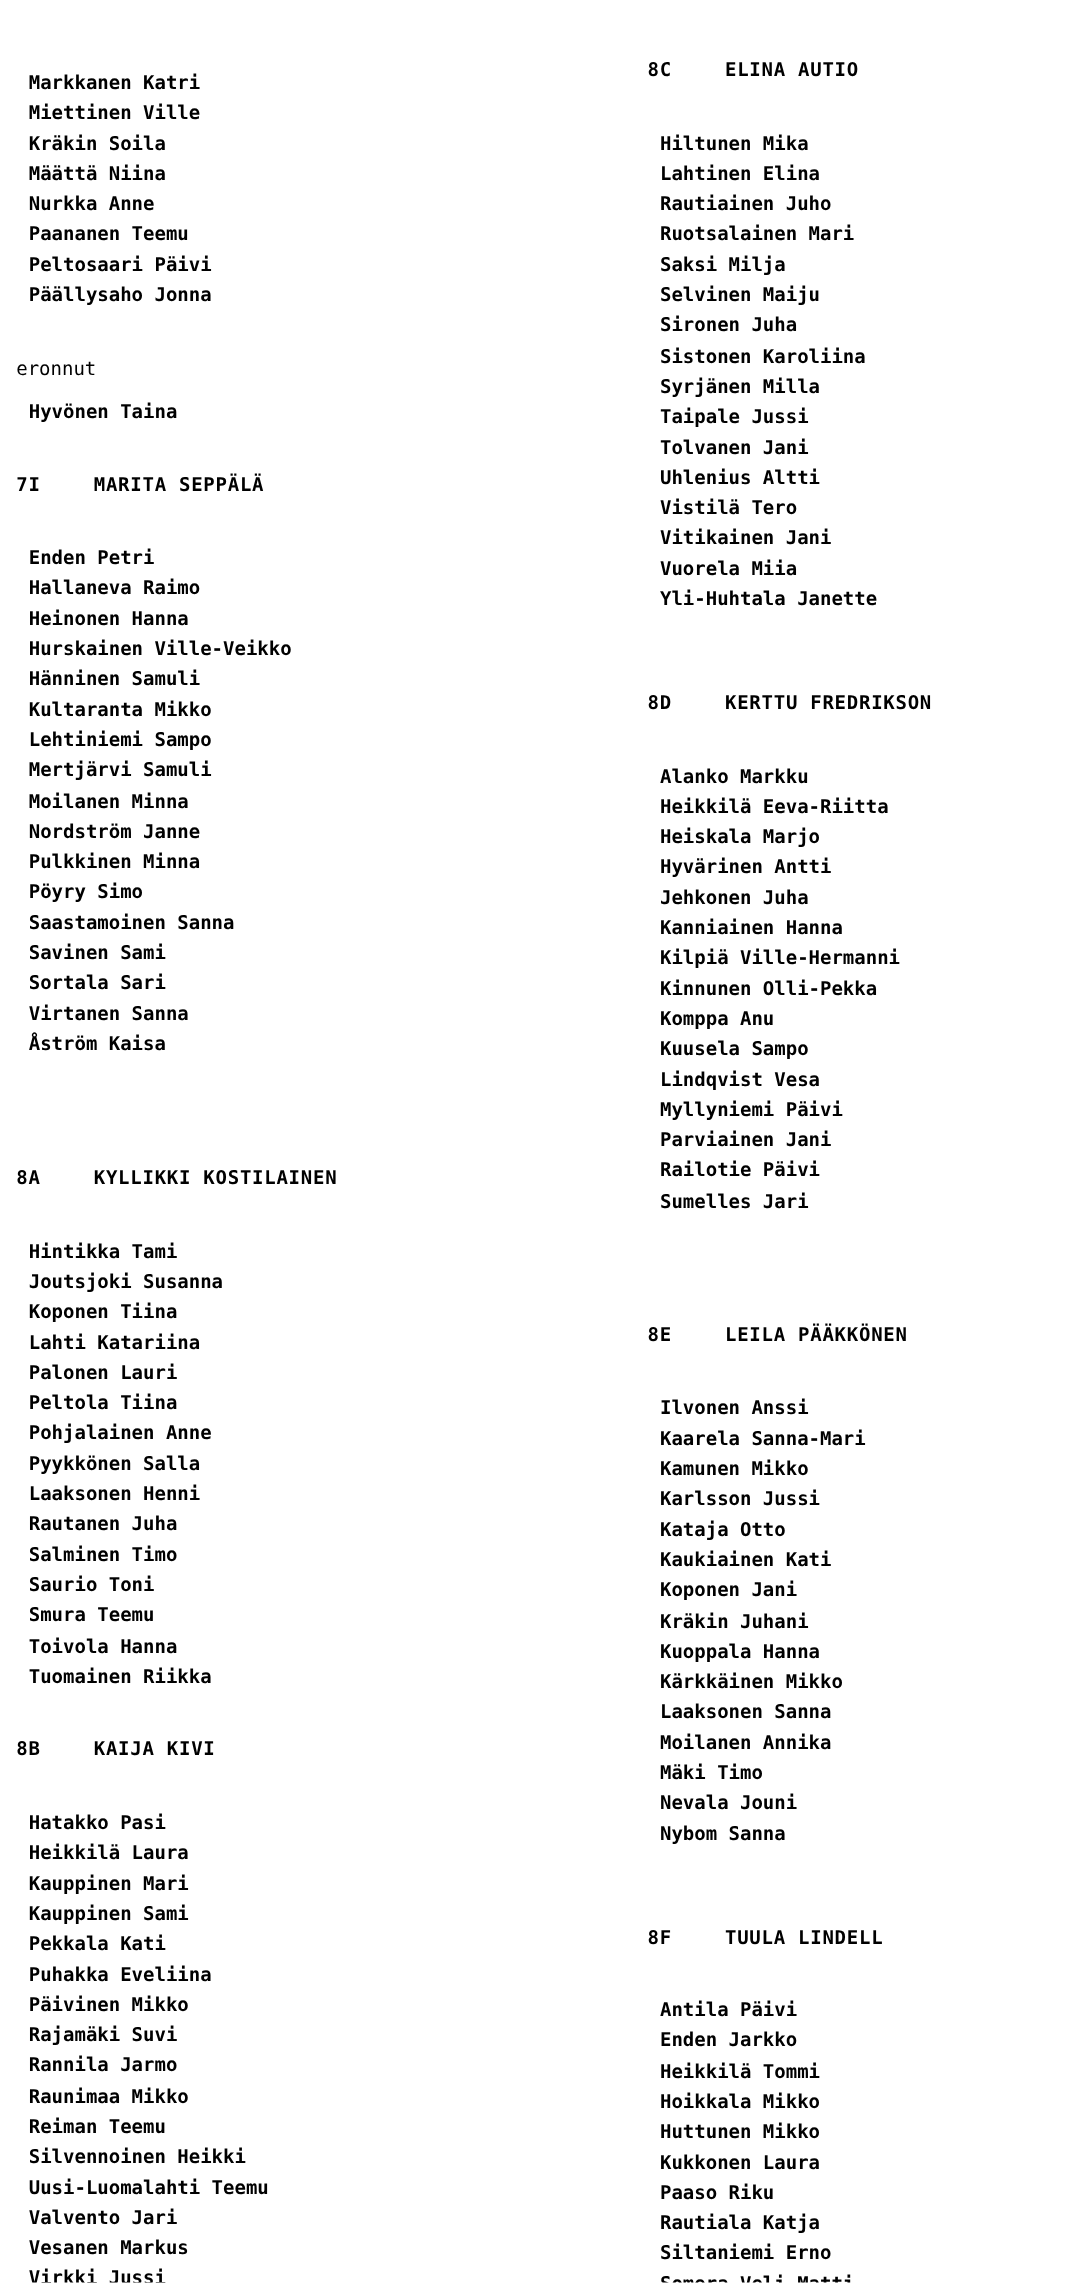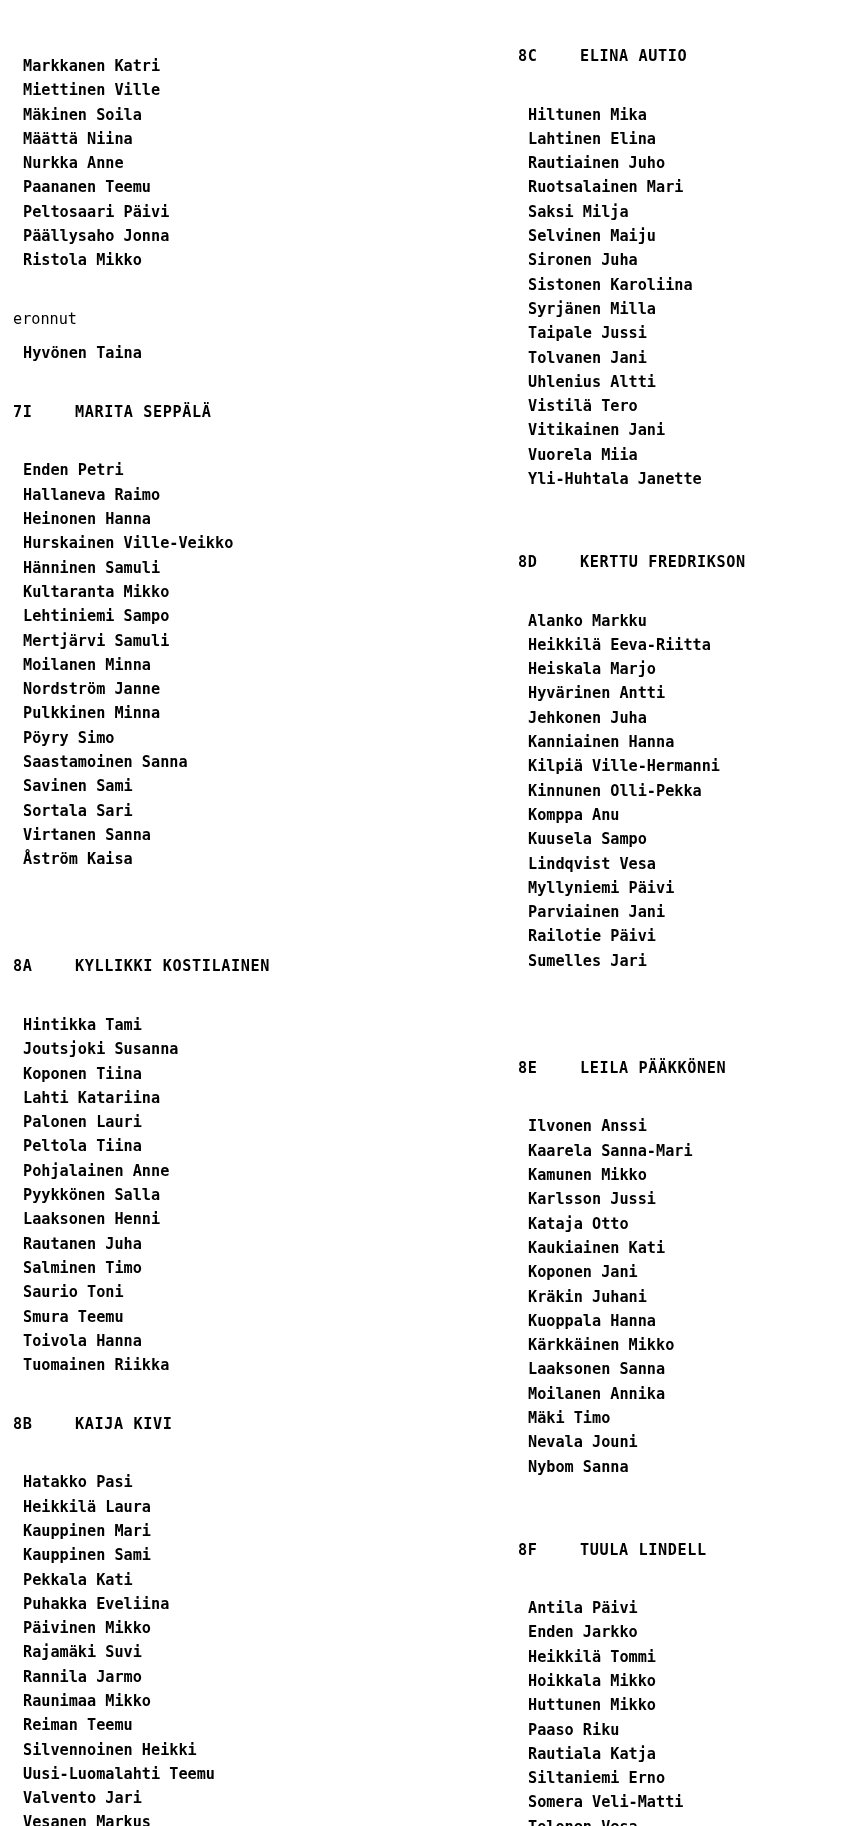--- a/index.html
+++ b/index.html
@@ -73,27 +73,26 @@
 </head>
 <body>
 
 <div class="page">
 
   <div class="column col-left">
     <div id="left-content">
         <ul class="name-list">
           <li class="name-item">Markkanen Katri</li>
           <li class="name-item">Miettinen Ville</li>
-          <li class="name-item">Mäkinen Soila</li>
+          <li class="name-item">Kräkin Soila</li>
           <li class="name-item">Määttä Niina</li>
           <li class="name-item">Nurkka Anne</li>
           <li class="name-item">Paananen Teemu</li>
           <li class="name-item">Peltosaari Päivi</li>
           <li class="name-item">Päällysaho Jonna</li>
-          <li class="name-item">Ristola Mikko</li>
         </ul>
         <div class="gap-1"></div>
         <div class="label-line">eronnut</div>
         <ul class="name-list">
           <li class="name-item">Hyvönen Taina</li>
         </ul>
         <div class="gap-1"></div>
         <div class="section-header"><span class="section-code">7I</span><span class="section-teacher">MARITA SEPPÄLÄ</span></div>
         <div class="gap-1"></div>
         <ul class="name-list">
@@ -224,20 +223,21 @@
         </ul>
         <div class="gap-2"></div>
         <div class="section-header"><span class="section-code">8F</span><span class="section-teacher">TUULA LINDELL</span></div>
         <div class="gap-1"></div>
         <ul class="name-list">
           <li class="name-item">Antila Päivi</li>
           <li class="name-item">Enden Jarkko</li>
           <li class="name-item">Heikkilä Tommi</li>
           <li class="name-item">Hoikkala Mikko</li>
           <li class="name-item">Huttunen Mikko</li>
+          <li class="name-item">Kukkonen Laura</li>
           <li class="name-item">Paaso Riku</li>
           <li class="name-item">Rautiala Katja</li>
           <li class="name-item">Siltaniemi Erno</li>
           <li class="name-item">Somera Veli-Matti</li>
           <li class="name-item">Tolonen Vesa</li>
           <li class="name-item">Tuura Henrik</li>
           <li class="name-item">Uurinmäki Sari</li>
         </ul>
       </div>
   </div>

